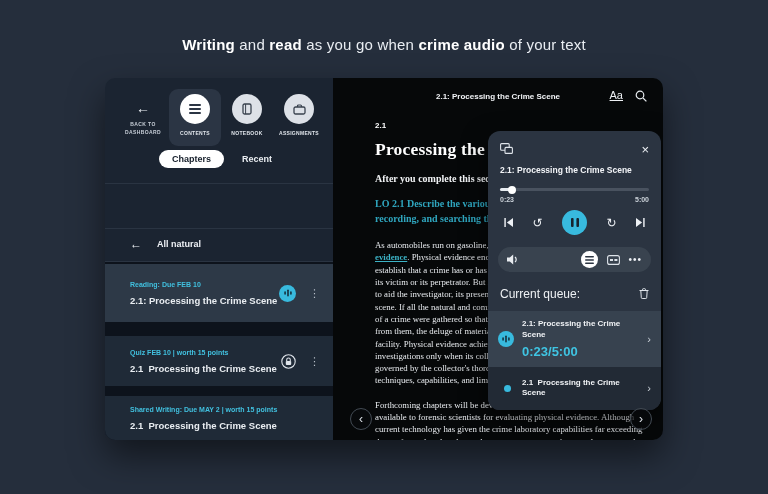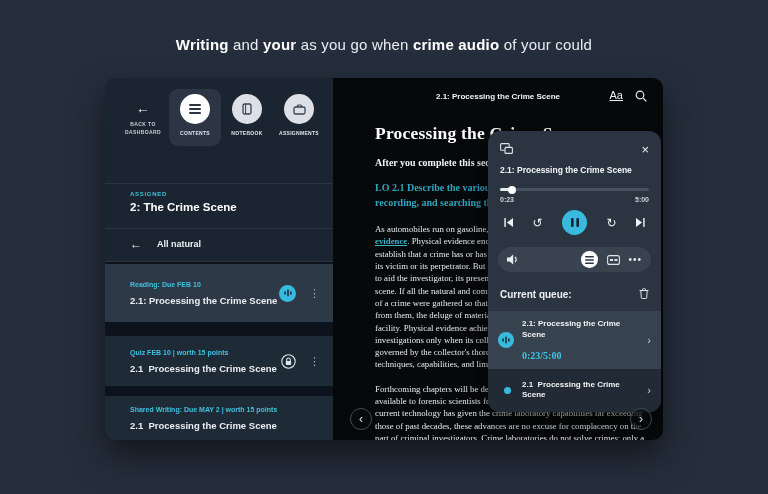--- a/index.html
+++ b/index.html
@@ -97,36 +97,36 @@
   .play-btn { width:25px; height:25px; border-radius:50%; background:#38bade;
               display:flex; align-items:center; justify-content:center; }
   .p-pill { margin:9px 10px 10px; height:25px; background:#39434f; border-radius:13px;
             display:flex; align-items:center; padding:0 9px; }
   .pill-spacer { flex:1; }
   .queue-btn { width:17px; height:17px; background:#fff; border-radius:50%;
                display:flex; align-items:center; justify-content:center; margin-right:9px; }
   .cc-btn { margin-right:8px; display:flex; }
   .more { color:#eef1f5; font-size:10px; letter-spacing:1px; line-height:1; }
   .p-qhead { display:flex; justify-content:space-between; align-items:center; padding:3px 12px 8px; }
-  .q-label { font-size:10px; font-weight:700; color:#eef1f4; }
+  .q-label { font-size:12px; font-weight:400; color:#eef1f4; }
   .q-item { display:flex; align-items:center; padding:8px 10px; }
   .q-item.active { background:#37424f; }
   .q-item.next { background:#222a35; padding:11px 10px; }
   .q-icon { width:16px; height:16px; border-radius:50%; background:#38bade;
             display:flex; align-items:center; justify-content:center; margin-right:8px; flex:none; }
   .q-bullet { width:7px; height:7px; border-radius:50%; background:#38bade; margin:0 11px 0 6px; flex:none; }
   .q-text { flex:1; min-width:0; }
   .q-title { font-size:8px; font-weight:700; color:#f1f3f6; line-height:1.35; }
-  .q-time { font-size:10px; font-weight:700; color:#3fc4e2; margin-top:9px;font-family:Liberation Serif, serif; }
+  .q-time { font-size:13px; font-weight:700; color:#3fc4e2; margin-top:3px; }
   .q-chev { color:#c9d0d8; font-size:11px; margin-left:6px; }
 </style>
 </head>
 <body>
 
-<div class="hero"><b>Writing</b><span> and </span><b>your</b><span> as you go when </span><b>crime audio</b><span> of your could</span></div>
+<div class="hero"><b>Writing</b><span> and </span><b>read</b><span> as you go when </span><b>crime audio</b><span> of your text</span></div>
 
 <div class="tablet">
 
   <div class="sidebar">
 
     <div class="side-nav">
       <div class="back-col">
         <div class="back-arrow">←</div>
         <div class="back-label">
           <div>BACK TO</div>
@@ -156,27 +156,27 @@
         <div class="circ-btn circ-silver">
           <svg width="13" height="11" viewBox="0 0 13 11">
               <rect x="1" y="3" width="11" height="7" rx="1.5" fill="none" stroke="#39424e" stroke-width="1.3"></rect>
               <path d="M4.5 3 V2 a1 1 0 0 1 1 -1 h2 a1 1 0 0 1 1 1 V3" fill="none" stroke="#39424e" stroke-width="1.2"></path>
             </svg>
         </div>
         <div class="nav-label">ASSIGNMENTS</div>
       </div>
     </div>
 
+    <div class="tabs-row">
+      <div class="tab-pill">Chapters</div>
+      <div class="tab-plain">Recent</div>
+    </div>
 
     <div class="divider" style="top:105px"></div>
 
-    <div class="assigned">
-      <div class="assigned-label">ASSIGNED</div>
-      <div class="assigned-title">2: The Crime Scene</div>
-    </div>
 
     <div class="divider" style="top:150px"></div>
 
     <div class="all-chapters">
       <span class="ac-arrow">←</span>
       <span class="ac-label">All natural</span>
     </div>
 
     <div class="divider" style="top:183px"></div>
 
@@ -227,20 +227,21 @@
     <div class="tb-title">2.1: Processing the Crime Scene</div>
     <div class="tb-font">Aa</div>
     <div class="tb-search">
       <svg width="12" height="12" viewBox="0 0 12 12" fill="none" stroke="#e8ecf0" stroke-width="1.2">
           <circle cx="5" cy="5" r="3.8"></circle>
           <line x1="8" y1="8" x2="11.4" y2="11.4"></line>
         </svg>
     </div>
 
     <div class="page">
+      <div class="sec-num">2.1</div>
       <div class="page-heading">Processing the Crime Scene</div>
       <div class="intro">After you complete this section, you should be able to:</div>
       <div class="objective">LO 2.1 Describe the various methods of documenting, recording, and searching the crime scene</div>
       <div class="body-para"><span>As automobiles run on gasoline, crime laboratories "run" on </span><span class="body-link">physical evidence</span><span>. Physical evidence encompasses any and all objects that can establish that a crime has or has not been committed or can link a crime and its victim or its perpetrator. But if physical evidence is to be used effectively to aid the investigator, its presence first must be recognized at the crime scene. If all the natural and commercial objects within a reasonable distance of a crime were gathered so that the scientist could uncover significant clues from them, the deluge of material would quickly immobilize the laboratory facility. Physical evidence achieves its optimum value in criminal investigations only when its collection is performed with a selectivity governed by the collector's thorough knowledge of the crime laboratory's techniques, capabilities, and limitations.</span></div>
       <div class="body-para">Forthcoming chapters will be devoted to the description of the techniques available to forensic scientists for evaluating physical evidence. Although current technology has given the crime laboratory capabilities far exceeding those of past decades, these advances are no excuse for complacency on the part of criminal investigators. Crime laboratories do not solve crimes; only a thorough and competent investigation conducted by law enforcement officers will enhance the chances for a successful criminal prosecution.</div>
     </div>
 
     <div class="page-nav pn-left">
         <span>‹</span>
       </div>

